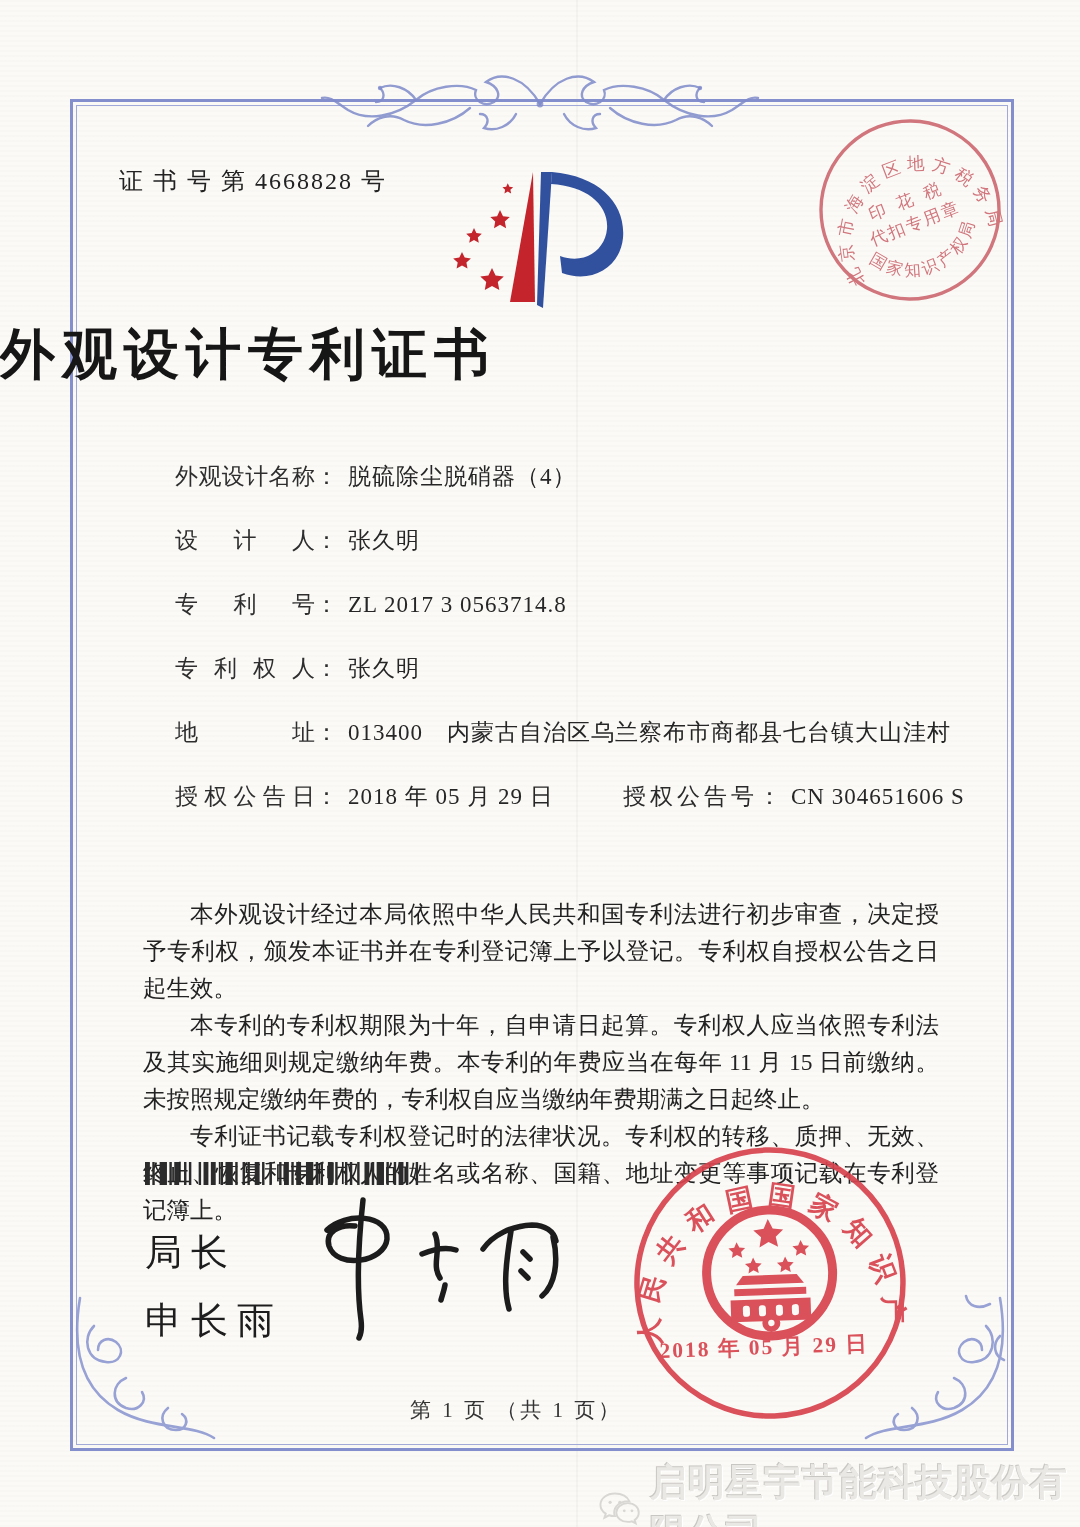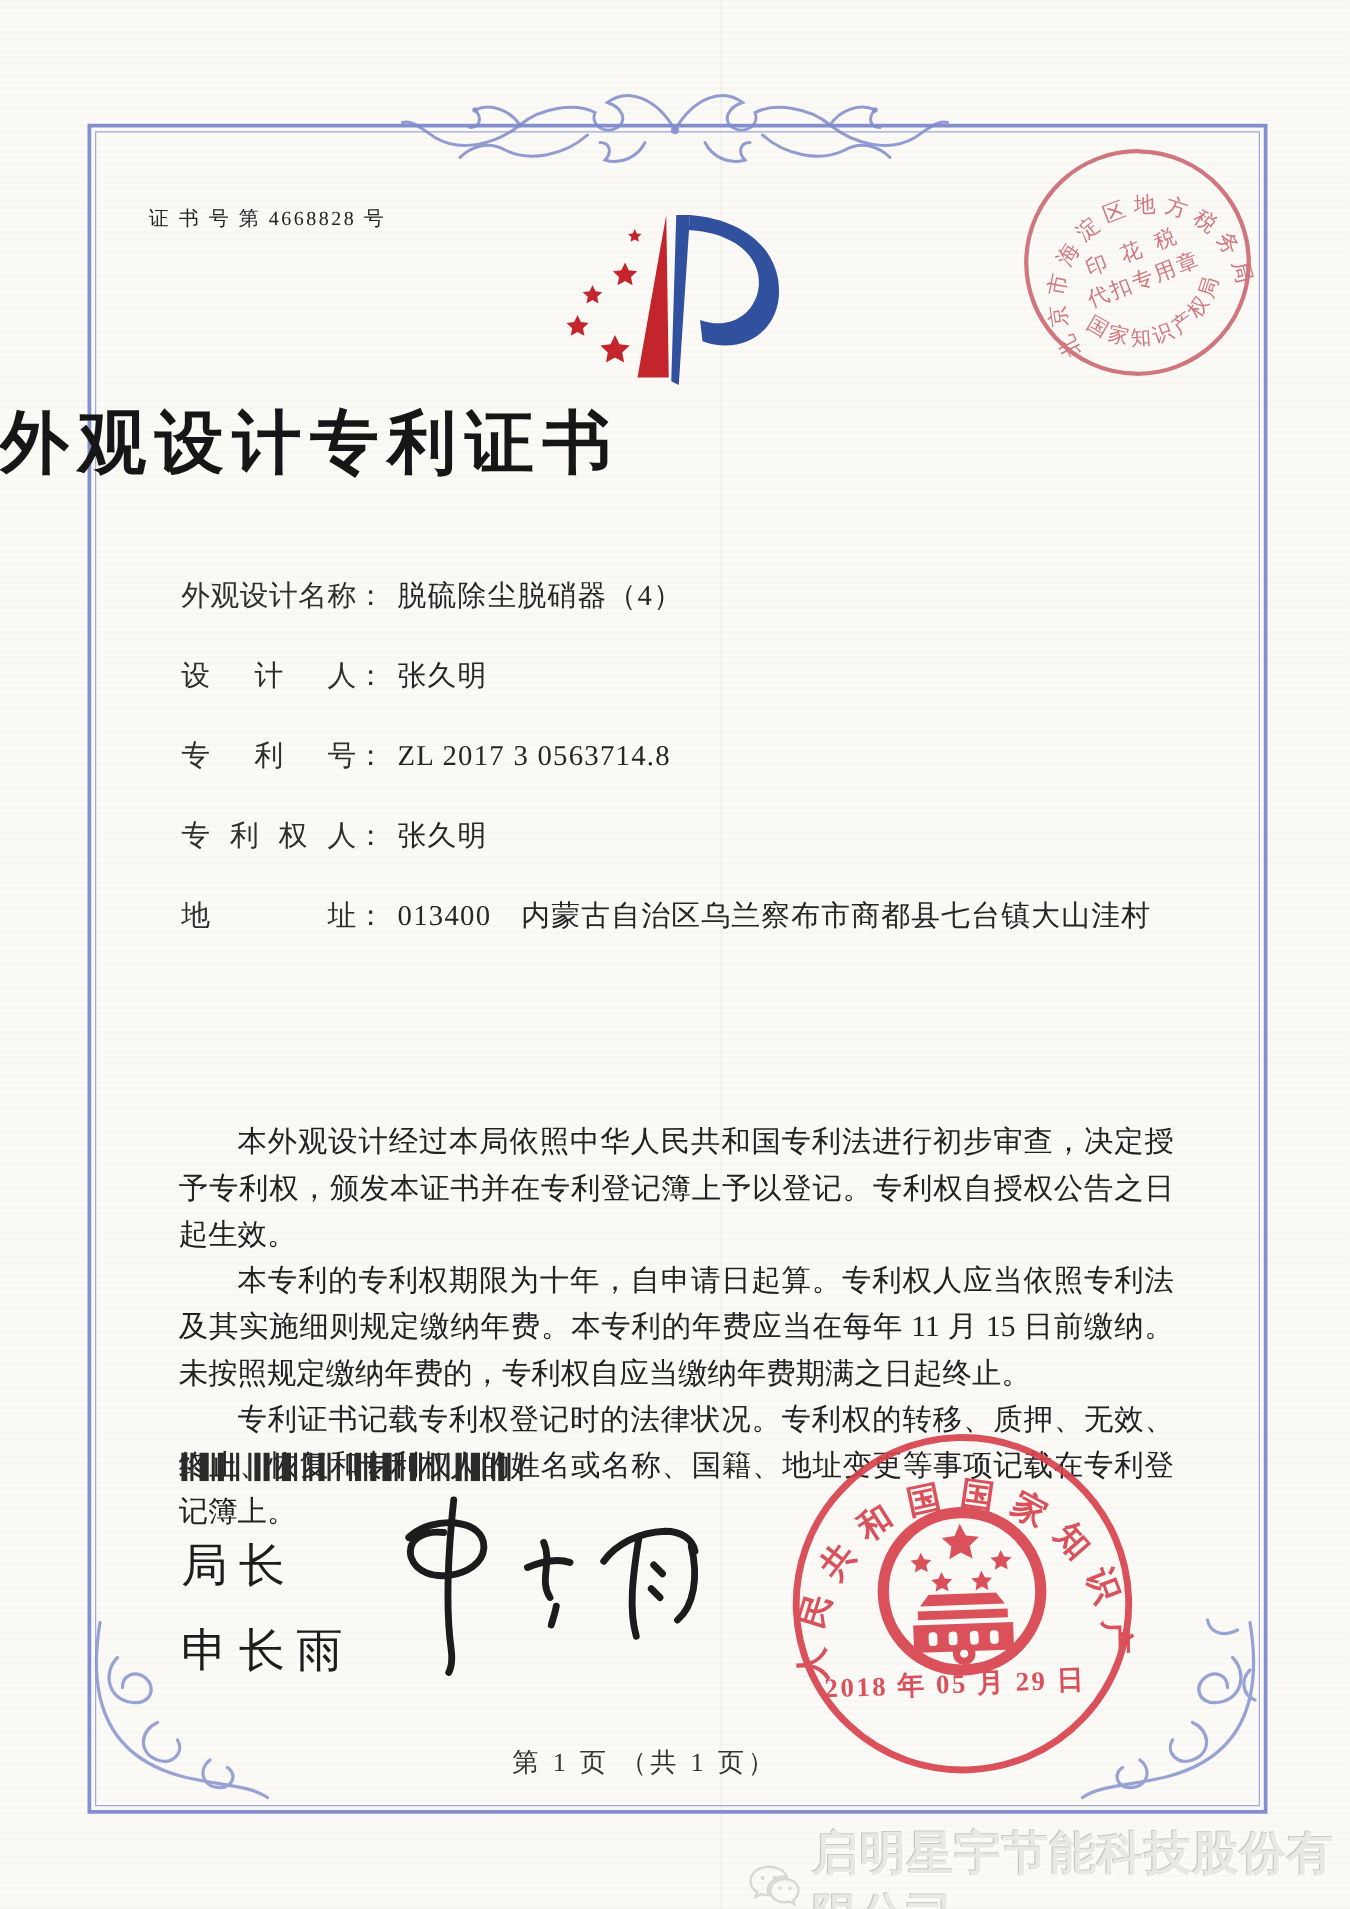--- a/index.html
+++ b/index.html
@@ -8,32 +8,32 @@
     background:#fbfaf7;overflow:hidden;
     font-family:"Liberation Serif","DejaVu Serif",serif;color:#2a2a2a;
   }
   .texture{position:absolute;inset:0;background:repeating-linear-gradient(0deg,rgba(0,0,0,0.012) 0 2px,transparent 2px 5px);pointer-events:none;}
   .fold{position:absolute;left:576px;top:0;width:2px;height:100%;background:rgba(110,110,125,0.05);}
   
   .frame-outer{position:absolute;left:70px;top:99px;width:938px;height:1346px;border:3px solid #8490ce;}
   .frame-inner{position:absolute;inset:3px;border:1px solid #a0a9d8;}
   .flourish{position:absolute;pointer-events:none;}
   
-  .cert-no{position:absolute;left:119px;top:165px;font-size:16px;letter-spacing:2px;color:#222;}
+  .cert-no{position:absolute;left:119px;top:165px;font-size:24px;letter-spacing:2px;color:#222;}
   
   .logo{position:absolute;left:438px;top:160px;width:210px;height:170px;}
   
   .title{position:absolute;left:0;top:318px;width:100%;text-align:left;font-size:55px;font-weight:700;letter-spacing:7px;color:#161616;}
   
   .tax-stamp{position:absolute;left:812px;top:112px;width:196px;height:196px;transform:rotate(-21deg);opacity:.88;}
   .tax-stamp text{fill:#cb646c;}
   
   .fields{position:absolute;left:145px;top:462px;width:800px;font-size:23px;}
   .frow{position:relative;height:30px;line-height:30px;margin-bottom:34px;white-space:nowrap;}
-  .flabel{display:inline-block;width:140px;text-align:justify;text-align-last:justify;vertical-align:top;color:#2e2e2e;}
+  .flabel{display:inline-block;width:140px;text-align:justify;text-align-last:justify;vertical-align:top;color:#2e2e2e;margin-left:30px;}
   .fcolon{display:inline-block;margin-right:10px;color:#2e2e2e;}
   .fvalue{letter-spacing:1px;color:#262626;text-align:right;}
   .fright{position:absolute;left:478px;top:0;white-space:nowrap;}
   .fright .flabel2{letter-spacing:4px;}
   
   .body-text{position:absolute;left:143px;top:896px;width:796px;font-size:23.5px;line-height:37px;text-align:justify;color:#222;}
   .body-text p{margin:0;text-indent:2em;}
   
   .barcode{position:absolute;left:145px;top:1162px;width:278px;height:23px;}
   
@@ -144,20 +144,26 @@
       <span class="flabel">设计人</span><span class="fcolon">：</span><span class="fvalue">张久明</span>
     </div>
     <div class="frow">
       <span class="flabel">专利号</span><span class="fcolon">：</span><span class="fvalue">ZL 2017 3 0563714.8</span>
     </div>
     <div class="frow">
       <span class="flabel">专利权人</span><span class="fcolon">：</span><span class="fvalue">张久明</span>
     </div>
     <div class="frow">
       <span class="flabel">地址</span><span class="fcolon">：</span><span class="fvalue">013400　内蒙古自治区乌兰察布市商都县七台镇大山洼村</span>
+    </div>
+    <div class="frow">
+      <span class="flabel">授权公告日</span><span class="fcolon">：</span><span class="fvalue">2018 年 05 月 29 日</span>
+      <span class="fright">
+        <span class="flabel2">授权公告号</span><span class="fcolon">：</span><span class="fvalue">CN 304651606 S</span>
+      </span>
     </div>
   </div>
 
   <div class="body-text">
     <p>本外观设计经过本局依照中华人民共和国专利法进行初步审查，决定授予专利权，颁发本证书并在专利登记簿上予以登记。专利权自授权公告之日起生效。</p>
     <p>本专利的专利权期限为十年，自申请日起算。专利权人应当依照专利法及其实施细则规定缴纳年费。本专利的年费应当在每年 11 月 15 日前缴纳。未按照规定缴纳年费的，专利权自应当缴纳年费期满之日起终止。</p>
     <p>专利证书记载专利权登记时的法律状况。专利权的转移、质押、无效、终止、恢复和专利权人的姓名或名称、国籍、地址变更等事项记载在专利登记簿上。</p>
   </div>
 
   <svg class="barcode" id="barcode" preserveAspectRatio="none" viewBox="0 0 114 23">

